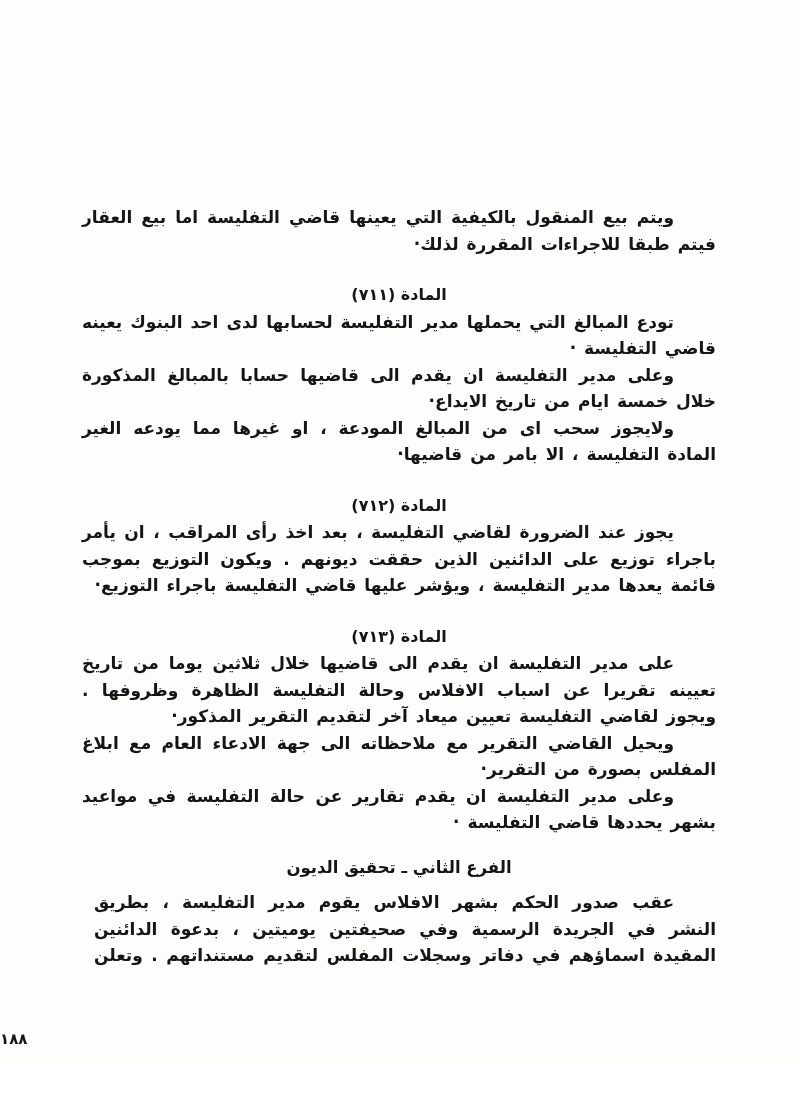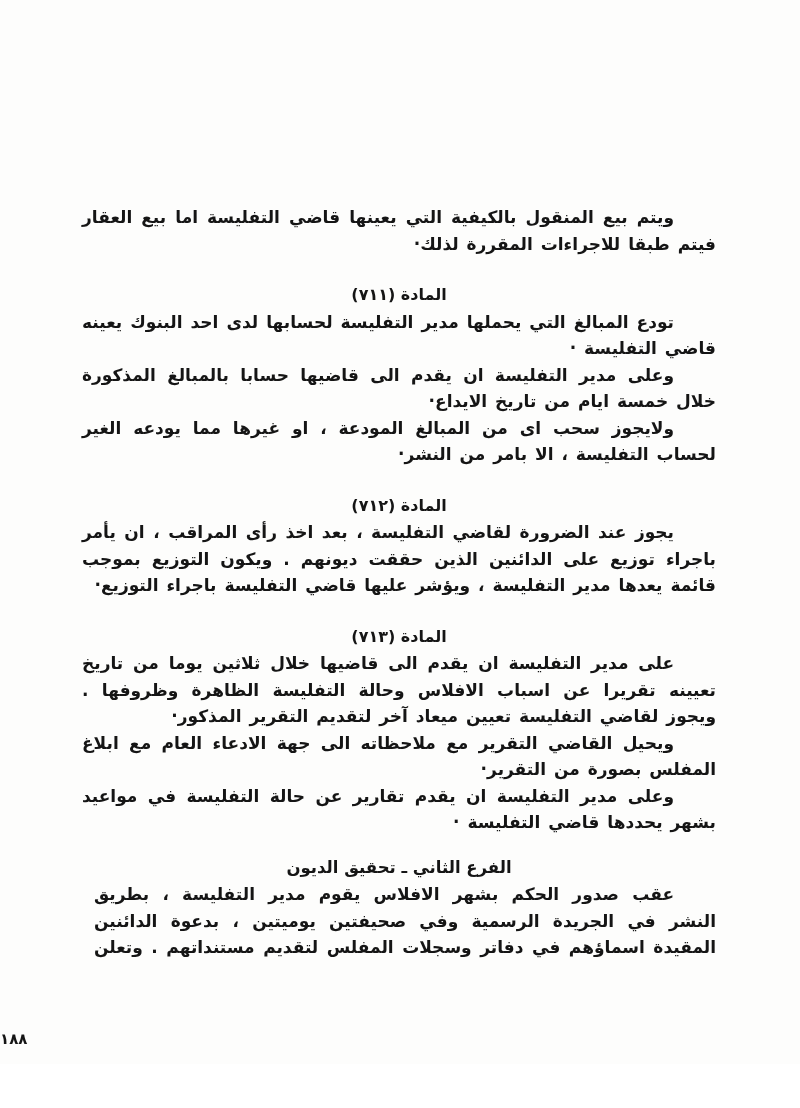--- a/index.html
+++ b/index.html
@@ -43,21 +43,21 @@
     font-size: 16px;
     line-height: 26.5px;
     text-align-last: center;
     text-indent: 0;
     letter-spacing: 0;
   }
   .article-heading.tight {
     margin-top: 0;
   }
   .section-heading {
-    margin: 19px 0 0 0;
+    margin: 19px 0 8px 0;
     font-size: 16.5px;
     line-height: 26.5px;
     text-align: center;
     text-align-last: center;
     text-indent: 0;
   }
   .page-number {
     position: absolute;
     top: 1030px;
     left: 0;
@@ -75,21 +75,21 @@
   <div class="content">
 
     <p class="para">ويتم بيع المنقول بالكيفية التي يعينها قاضي التفليسة اما بيع العقار فيتم طبقا للاجراءات المقررة لذلك·</p>
 
     <p class="article-heading">المادة (٧١١)</p>
 
     <p class="para">تودع المبالغ التي يحملها مدير التفليسة لحسابها لدى احد البنوك يعينه قاضي التفليسة ·</p>
 
     <p class="para">وعلى مدير التفليسة ان يقدم الى قاضيها حسابا بالمبالغ المذكورة خلال خمسة ايام من تاريخ الايداع·</p>
 
-    <p class="para">ولايجوز سحب اى من المبالغ المودعة ، او غيرها مما يودعه الغير لحساب التفليسة ، الا بامر من النشر·</p>
+    <p class="para">ولايجوز سحب اى من المبالغ المودعة ، او غيرها مما يودعه الغير المادة التفليسة ، الا بامر من قاضيها·</p>
 
     <p class="article-heading">المادة (٧١٢)</p>
 
     <p class="para">يجوز عند الضرورة لقاضي التفليسة ، بعد اخذ رأى المراقب ، ان يأمر باجراء توزيع على الدائنين الذين حققت ديونهم . ويكون التوزيع بموجب قائمة يعدها مدير التفليسة ، ويؤشر عليها قاضي التفليسة باجراء التوزيع·</p>
 
     <p class="article-heading">المادة (٧١٣)</p>
 
     <p class="para">على مدير التفليسة ان يقدم الى قاضيها خلال ثلاثين يوما من تاريخ تعيينه تقريرا عن اسباب الافلاس وحالة التفليسة الظاهرة وظروفها . ويجوز لقاضي التفليسة تعيين ميعاد آخر لتقديم التقرير المذكور·</p>
 
     <p class="para">ويحيل القاضي التقرير مع ملاحظاته الى جهة الادعاء العام مع ابلاغ المفلس بصورة من التقرير·</p>

